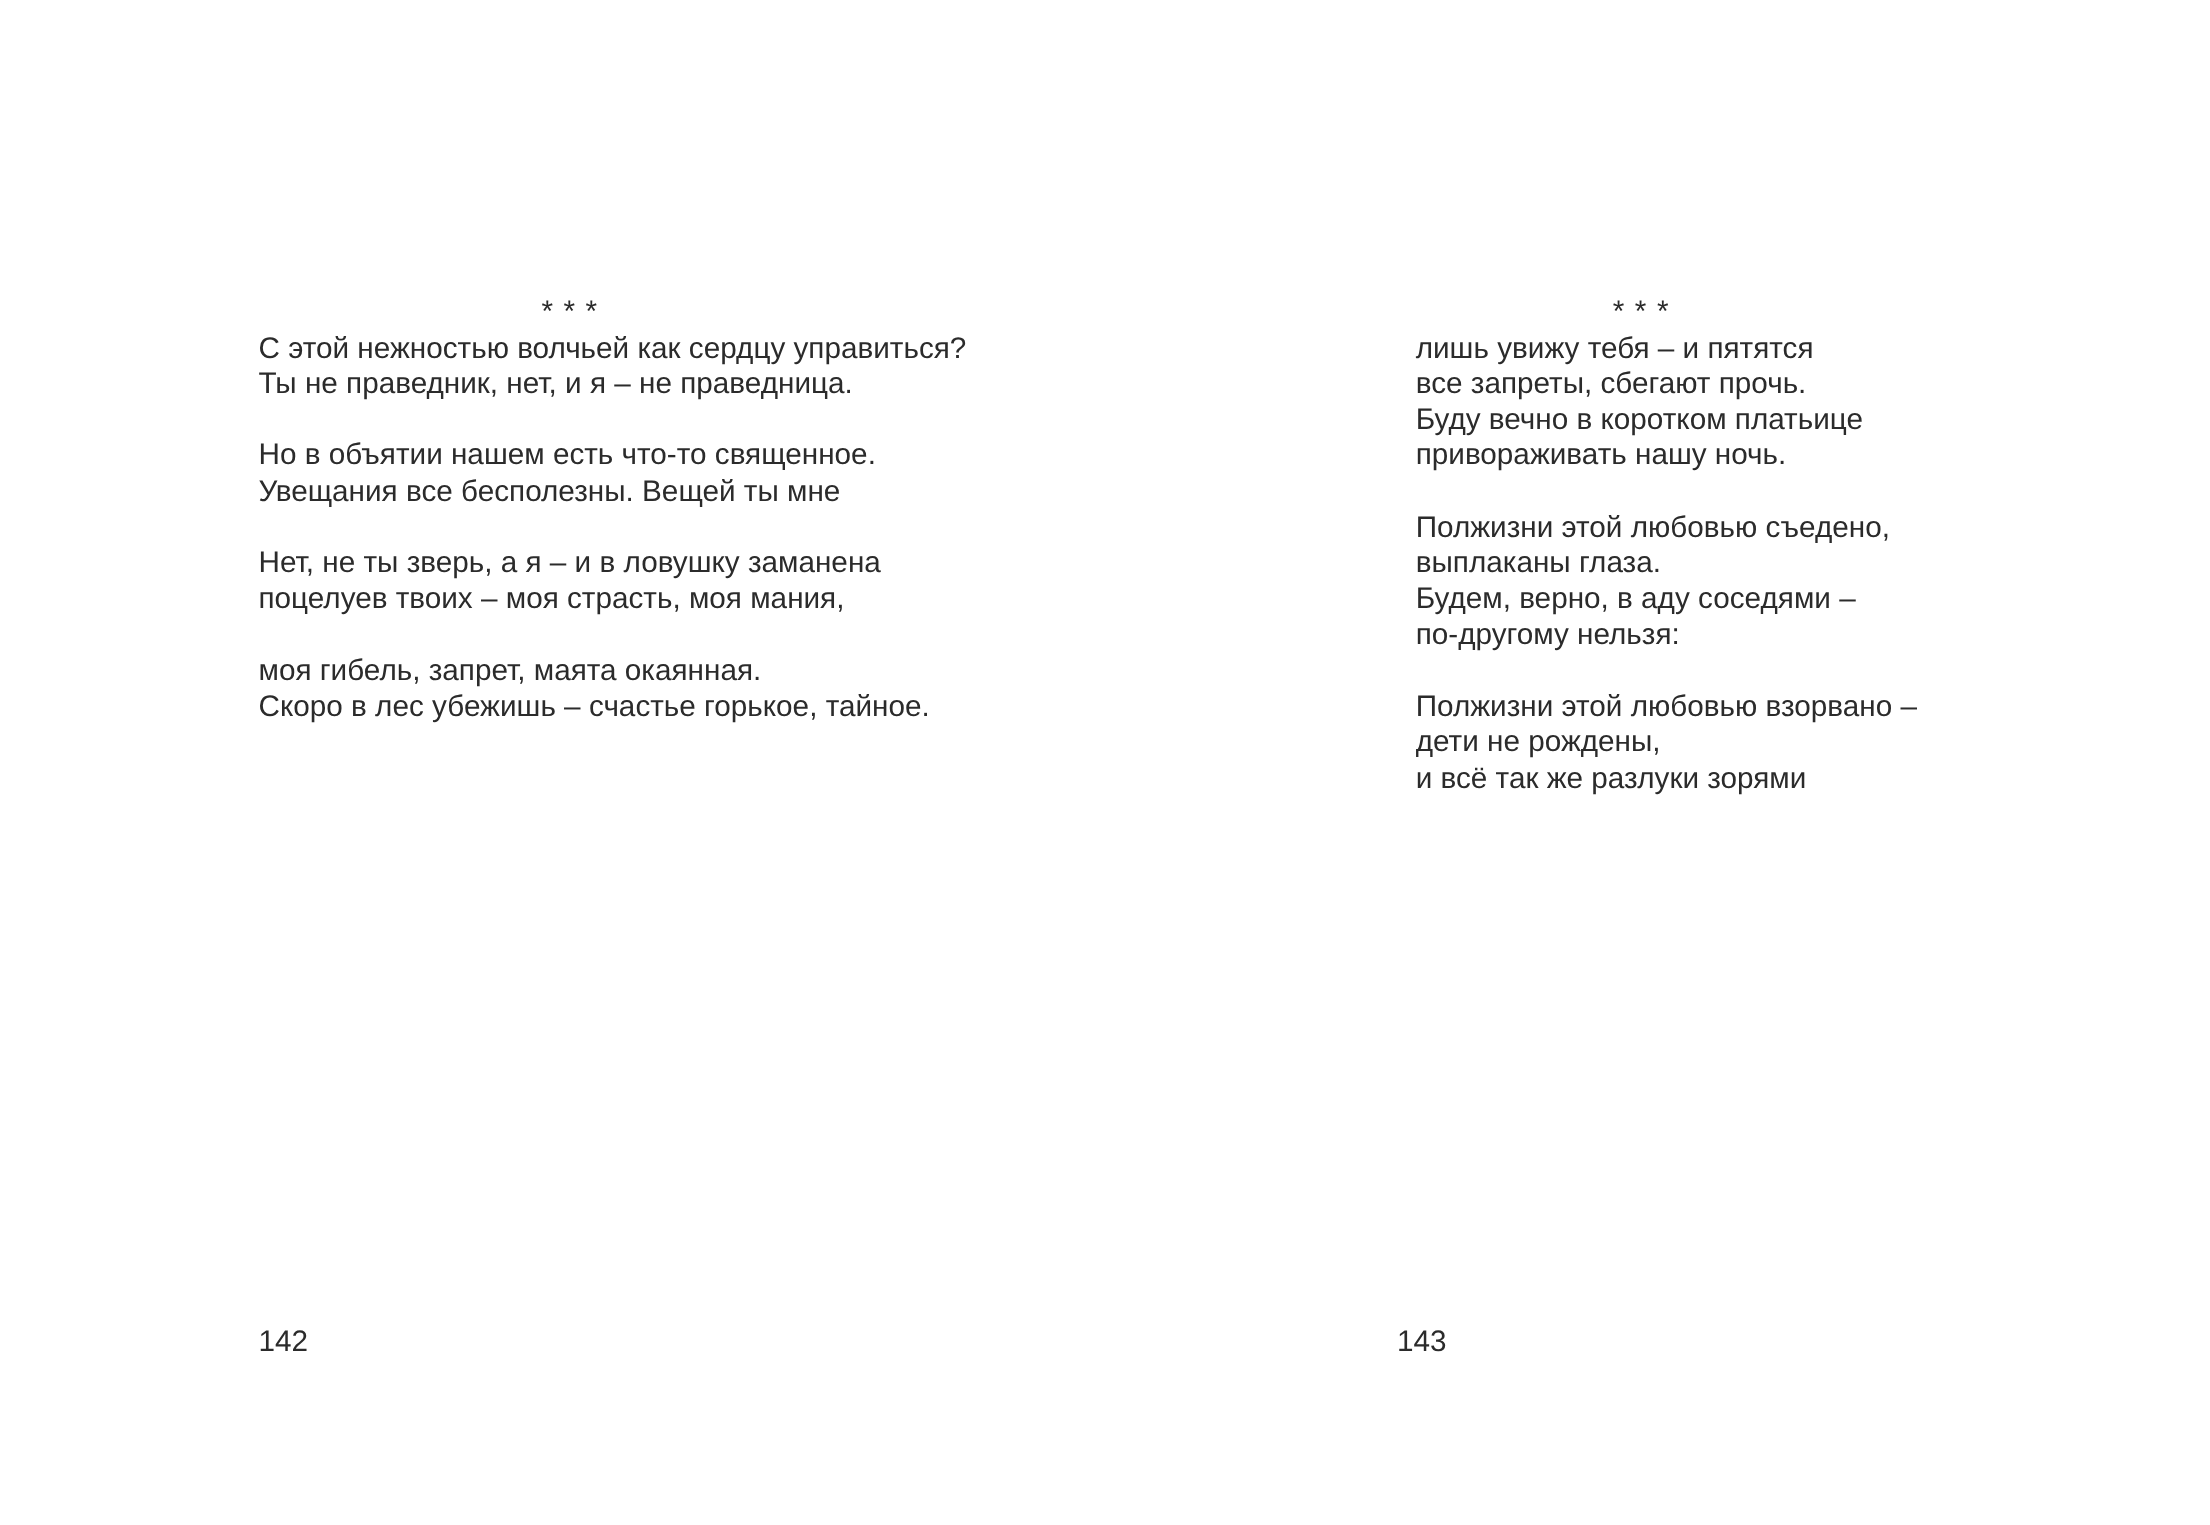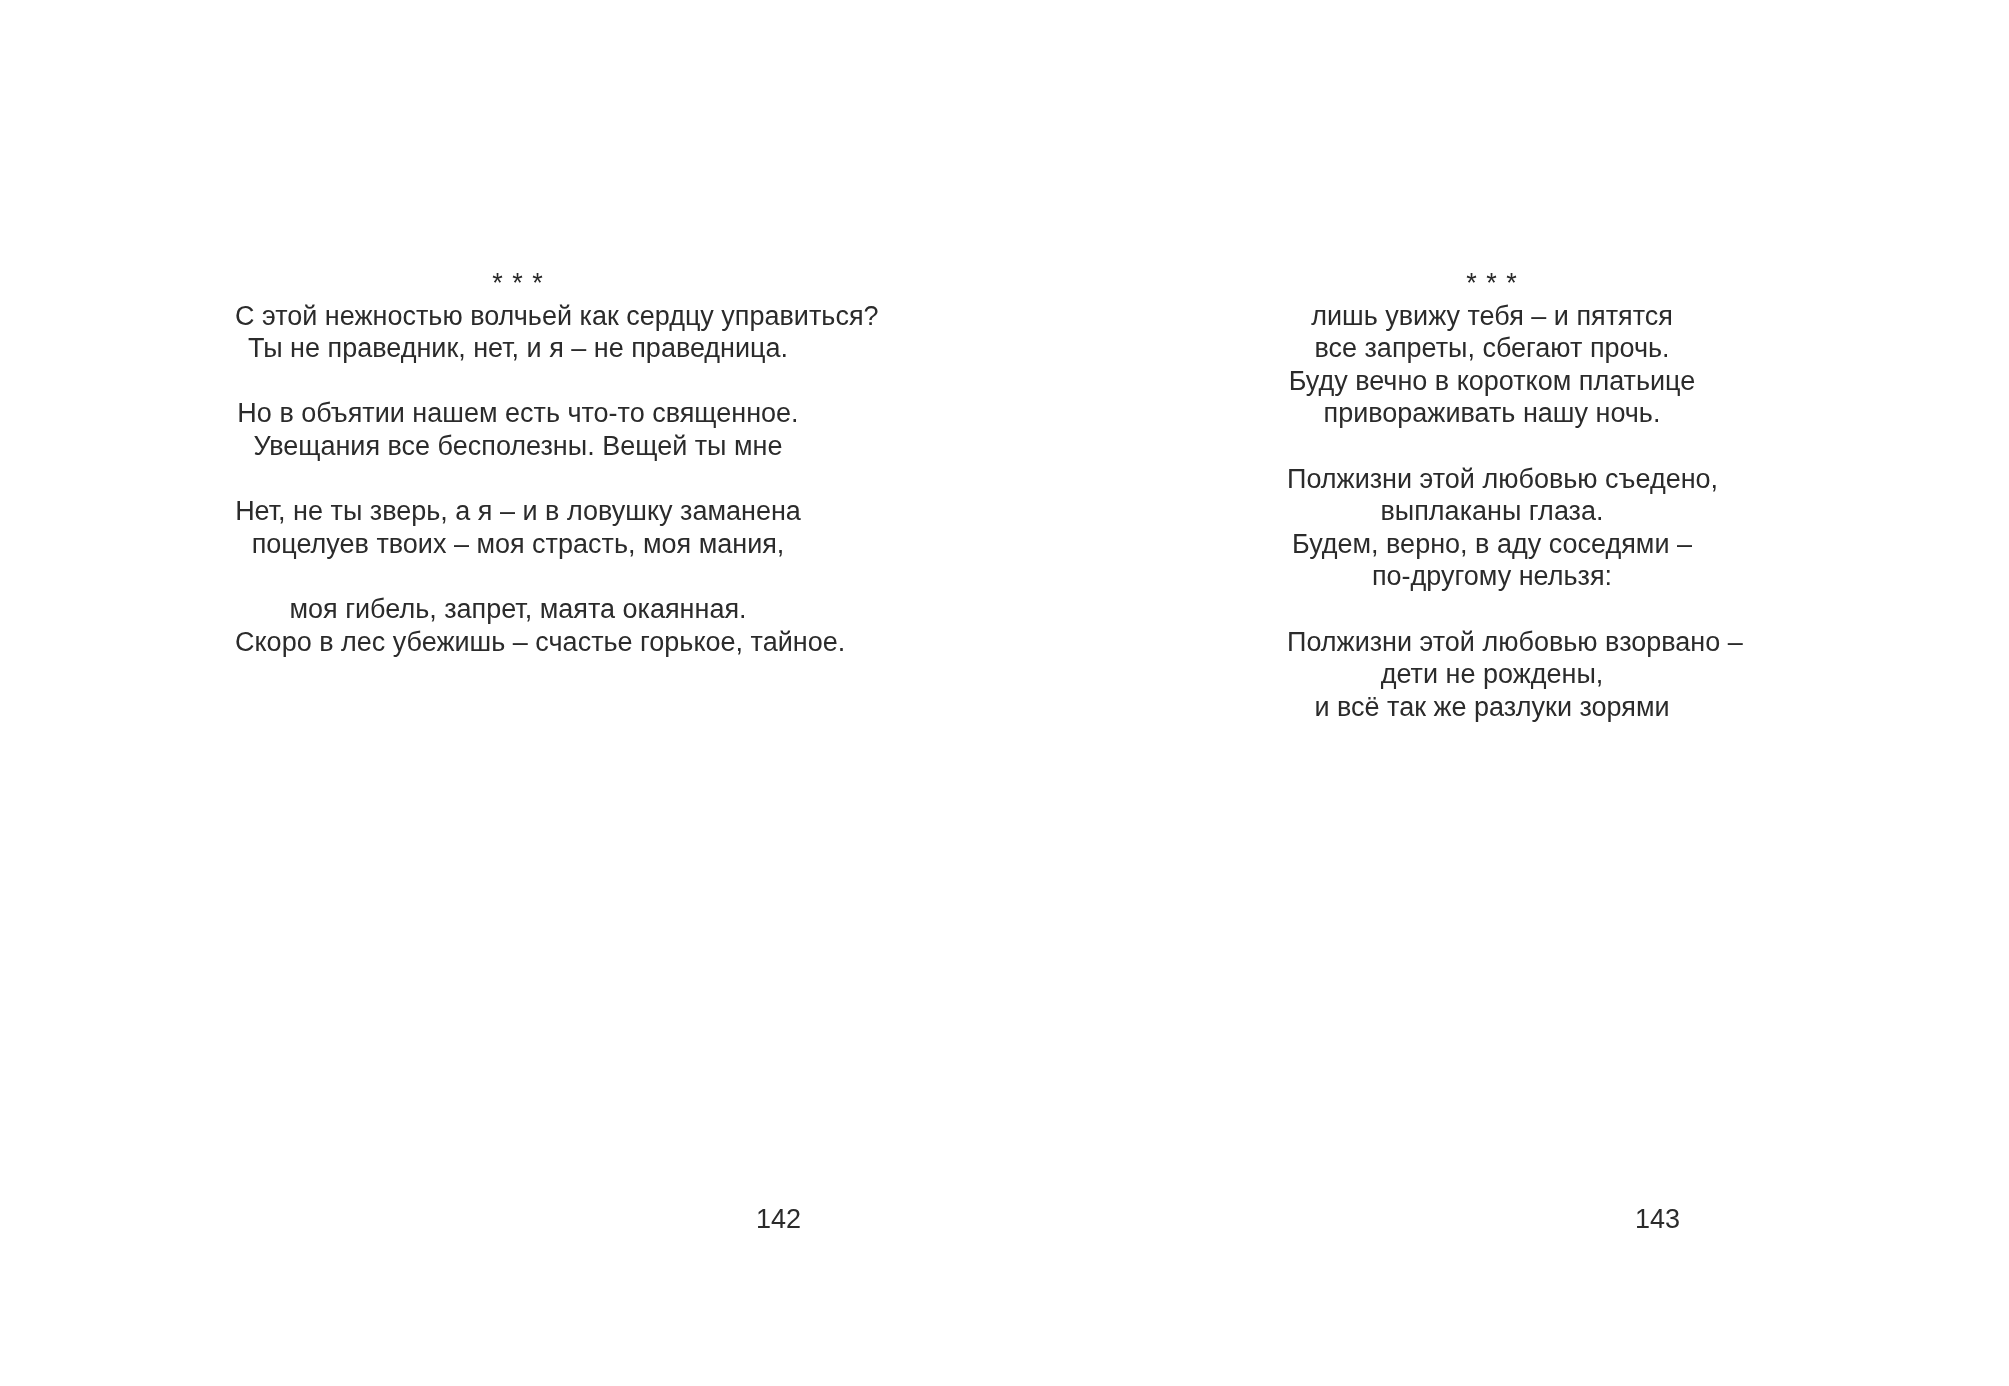--- a/index.html
+++ b/index.html
@@ -25,27 +25,27 @@
     white-space: nowrap;
   }
   .poem-left  { left: 235px;  width: 566px; }
   .poem-right { left: 1287px; width: 410px; }
   .section-mark {
     text-align: center;
     height: 32.6px;
     letter-spacing: 1px;
   }
   .stanza { margin: 0 0 32.6px 0; }
-  .line   { height: 32.6px; text-align: center; }
+  .line   { height: 32.6px; }
   .page-number {
     position: absolute;
     top: 1203px;
     font-size: 27px;
     line-height: 32.6px;
-    text-align: right;
+    text-align: left;
   }
   .pn-left  { left: 235px;  width: 566px; }
   .pn-right { left: 1270px; width: 410px; }
 </style>
 </head>
 <body>
 
 <div id="spread">
 
   <div class="poem poem-left">

